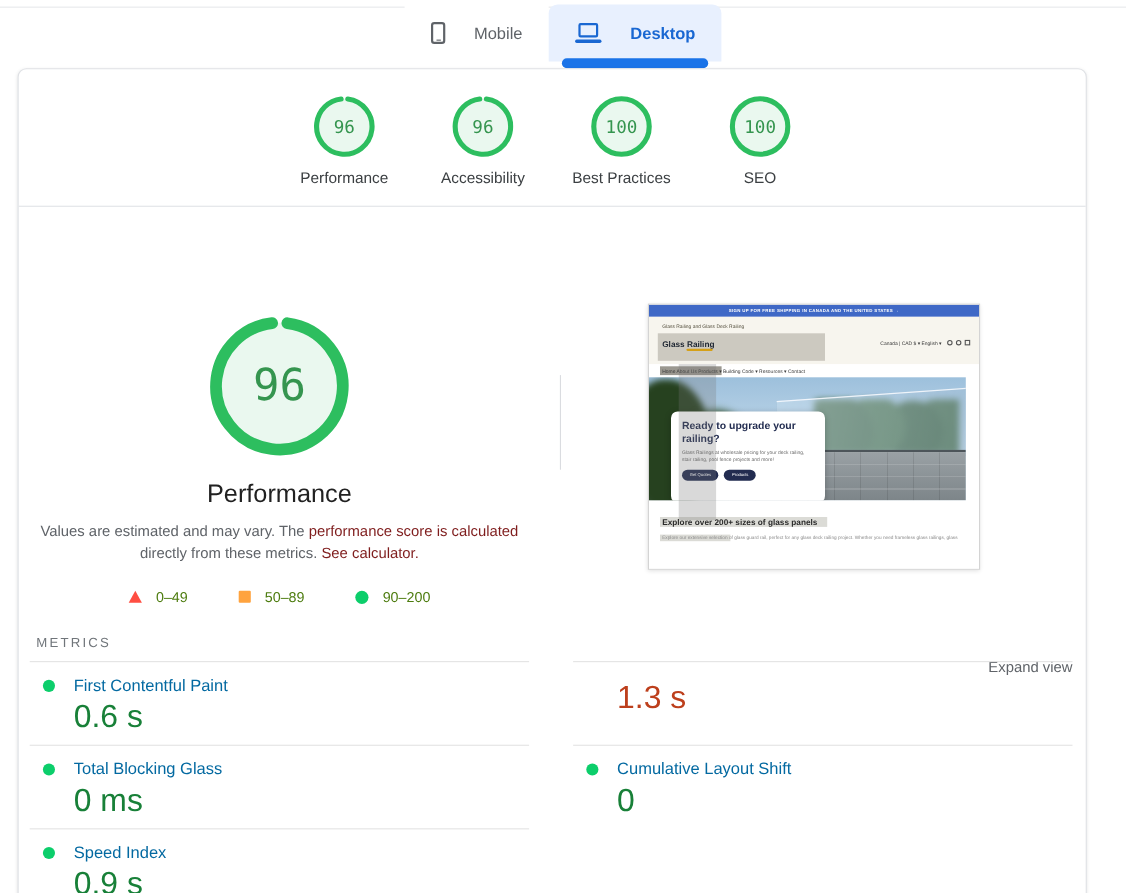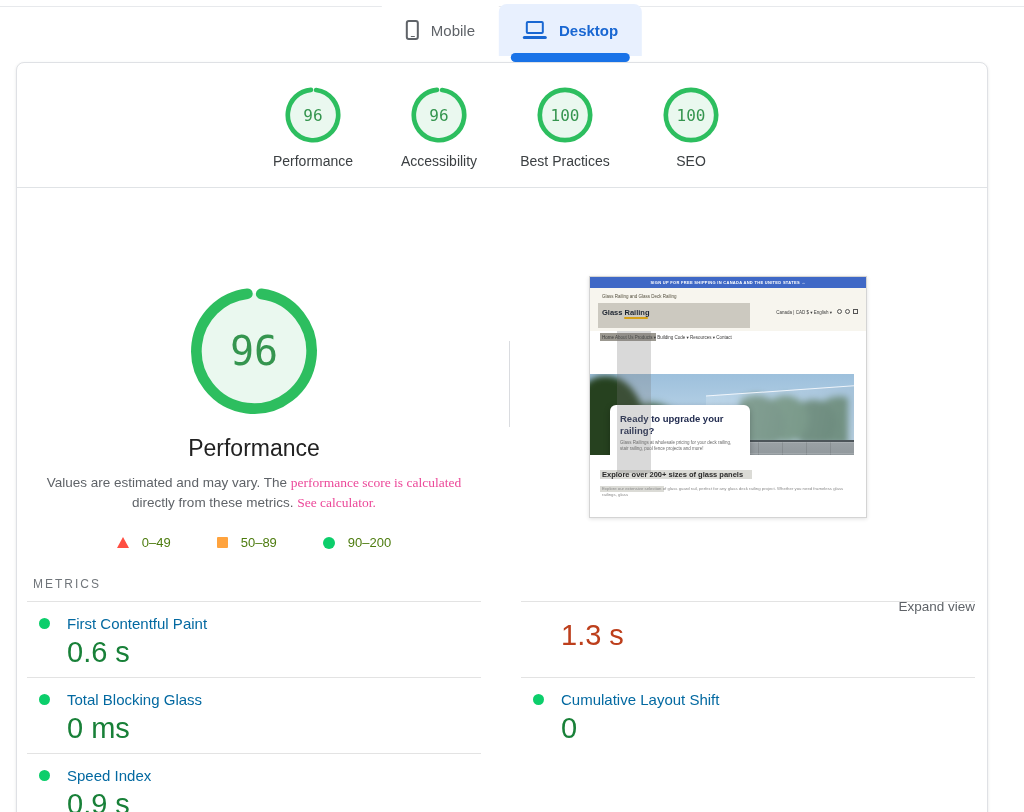--- a/index.html
+++ b/index.html
@@ -4,21 +4,21 @@
 <style>
   * { margin:0; padding:0; box-sizing:border-box; }
   html,body { background:#fff; }
   #frame {
     position:relative; width:1024px; height:812px; overflow:hidden;
     background:#fff; font-family:"Liberation Sans", sans-serif; color:#202124;
   }
   
   .top-hairline { position:absolute; top:6px; left:0; right:0; height:1px; background:#e7e9ec; }
   .tabs { position:absolute; top:4px; left:50%; transform:translateX(-50%); display:flex; height:52px; }
-  .tab { position:relative; display:flex; align-items:center; gap:12px; padding:0 24px; cursor:pointer; font-size:15px; color:#5f6368; background:#fff; }
+  .tab { position:relative; display:flex; align-items:center; gap:26px; padding:0 24px; cursor:pointer; font-size:15px; color:#5f6368; background:#fff; }
   .tab.active { background:#e8f0fe; border-radius:8px 8px 0 0; color:#1967d2; font-weight:bold; }
   .tab-indicator { position:absolute; left:12px; right:12px; bottom:-6px; height:9px; border-radius:5px; background:#1a73e8; }
   .icon-phone { width:13px; height:20px; border:2px solid #5f6368; border-radius:3px; position:relative; }
   .icon-phone::after { content:""; position:absolute; left:50%; bottom:1px; width:4px; height:1.5px; margin-left:-2px; background:#5f6368; }
   .icon-laptop { position:relative; width:24px; height:18px; }
   .icon-laptop .scr { position:absolute; top:0; left:3px; width:18px; height:13px; border:2px solid #1967d2; border-radius:2px; }
   .icon-laptop .base { position:absolute; bottom:0; left:0; width:24px; height:3px; background:#1967d2; border-radius:1.5px; }
 
   
   .card { position:absolute; top:62px; left:16px; width:972px; height:770px;
@@ -32,48 +32,48 @@
   .gauge-num { position:absolute; inset:0; display:flex; align-items:center; justify-content:center;
                font-family:"DejaVu Sans Mono", monospace; font-size:16px; color:#35954f; }
   .score-label { margin-top:10px; font-size:14px; color:#3c4043; }
   .row-divider { position:absolute; top:124px; left:0; right:0; height:1px; background:#e0e3e6; }
 
   
   .big-gauge { position:relative; width:128px; height:128px; position:absolute; left:173px; top:224px; }
   .big-gauge .gauge-num { font-size:40px; }
   .perf-title { position:absolute; top:372px; left:22px; width:430px; text-align:center; font-size:23px; color:#212121; }
   .disclaimer { position:absolute; top:410px; left:5px; width:464px; text-align:center; font-size:13.5px; line-height:20px; color:#5f6368; }
-  .disclaimer a { color:#ec4899; text-decoration:none; cursor:pointer;font-family:Liberation Serif, serif; }
+  .disclaimer a { color:#7f1d1d; text-decoration:none; cursor:pointer; }
   .legend { position:absolute; top:472px; left:22px; width:430px; display:flex; justify-content:center; align-items:center; gap:46px; }
   .legend-item { display:flex; align-items:center; gap:13px; }
   .legend-label { font-size:13px; color:#4d7c0f; }
   .shape-triangle { width:0; height:0; border-left:6.5px solid transparent; border-right:6.5px solid transparent; border-bottom:11px solid #ff4e42; }
   .shape-square { width:11px; height:11px; background:#ffa33e; border-radius:1px; }
   .shape-circle { width:12px; height:12px; background:#0cce6b; border-radius:50%; }
 
   .v-divider { position:absolute; left:492px; top:278px; width:1px; height:86px; background:#dadce0; }
 
   
-  .thumb { position:absolute; left:572px; top:213px; width:278px; height:242px; background:#fff;
+  .thumb { position:absolute; left:572px; top:213px; width:302px; height:242px; background:#fff;
            border:1px solid #d4d4d4; box-shadow:0 1px 4px rgba(0,0,0,.12); overflow:hidden; cursor:pointer; }
   .t-banner { position:absolute; top:0; left:0; right:0; height:11px; background:#3f68c6; color:#fff;
               font-size:4px; font-weight:bold; letter-spacing:.3px; text-align:center; line-height:11px; text-transform:uppercase; }
   .t-header { position:absolute; top:11px; left:0; right:0; height:43px; background:#f7f5ee; }
   .t-tagline { position:absolute; left:12px; top:6px; font-size:4.5px; color:#55503f; }
   .t-grayblock { position:absolute; left:8px; top:15px; width:152px; height:25px; background:#ccc9c0; }
   .t-logo { position:absolute; left:12px; top:20px; font-size:7.5px; font-weight:bold; color:#1c2430; }
   .t-logo .gold { position:absolute; left:22px; bottom:-2px; width:24px; height:2px; background:#d5a017; border-radius:1px; }
   .t-hdr-right { position:absolute; right:34px; top:22px; font-size:4.5px; color:#3a3a3a; }
   .t-hdr-icons { position:absolute; right:8px; top:21px; display:flex; gap:3px; }
   .t-ico { width:5px; height:5px; border:1px solid #555; }
   .t-ico.round { border-radius:50%; }
   .t-nav { position:absolute; top:54px; left:12px; right:8px; height:12px; display:flex; gap:9px; font-size:4.5px; color:#3a3a3a; align-items:center; }
   .t-nav-block { position:absolute; top:56px; left:10px; width:56px; height:8px; background:#9b9890; }
   .t-hero { position:absolute; top:66px; left:0; right:12px; height:112px; overflow:hidden;
-            background:linear-gradient(180deg,#9dc0dc 0%,#c7dcec 60%,#bccfda 60%);margin-top:31px; }
+            background:linear-gradient(180deg,#9dc0dc 0%,#c7dcec 60%,#bccfda 60%); }
   .t-tree1 { position:absolute; left:-20px; top:2px; width:78px; height:120px; background:#26411f; border-radius:45% 55% 50% 50%; filter:blur(3px); }
   .t-tree2 { position:absolute; left:28px; top:30px; width:66px; height:78px; background:#35552c; border-radius:50%; filter:blur(4px); }
   .t-trees-right { position:absolute; left:150px; right:6px; top:20px; height:50px; filter:blur(3px);
        background:radial-gradient(circle at 15% 60%, #3f6134 0 28%, transparent 31%),
                   radial-gradient(circle at 42% 50%, #466b3a 0 33%, transparent 36%),
                   radial-gradient(circle at 68% 58%, #3a5c30 0 28%, transparent 31%),
                   radial-gradient(circle at 92% 62%, #44673a 0 26%, transparent 29%); }
   .t-glass { position:absolute; left:116px; top:14px; width:218px; height:62px; transform:skewY(-4deg);
              background:linear-gradient(100deg, rgba(200,222,238,.55), rgba(140,170,195,.42));
              border-top:1.5px solid rgba(250,252,255,.85); }

